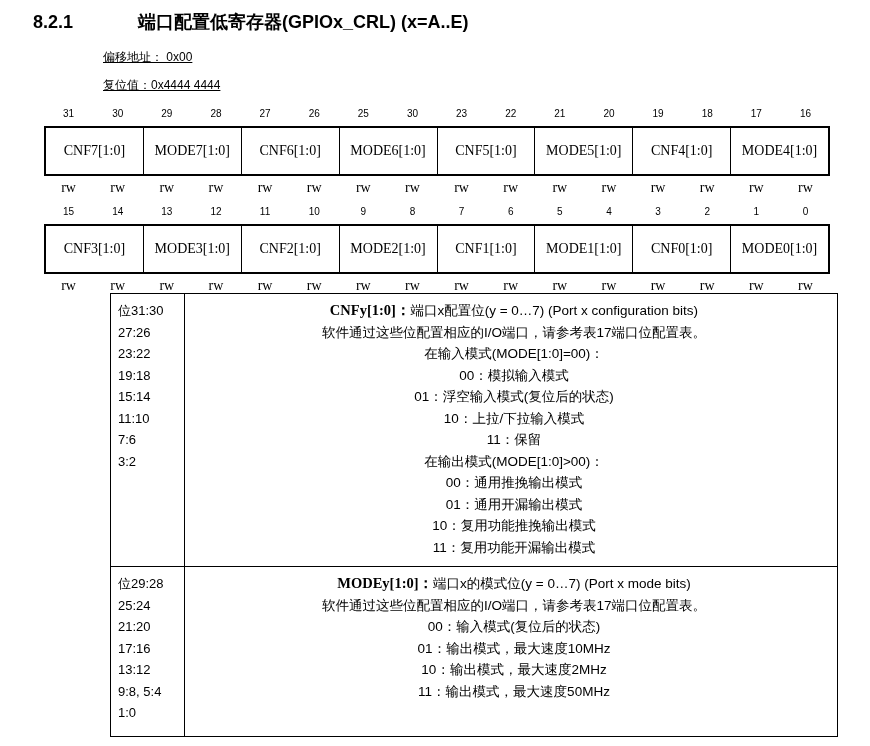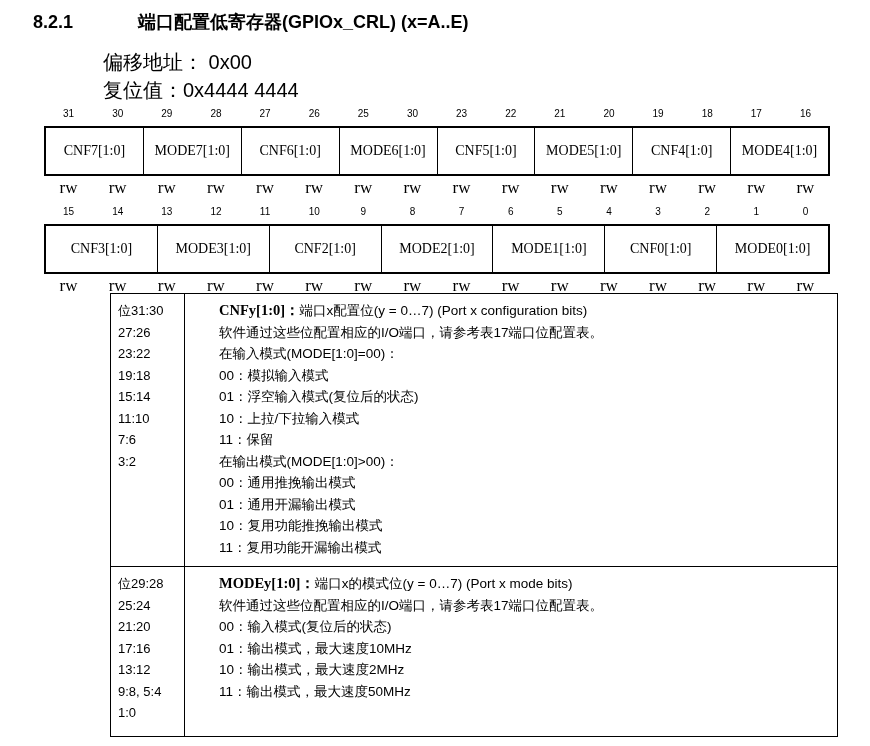--- a/index.html
+++ b/index.html
@@ -33,22 +33,23 @@
   }
   .heading .num {
     display: inline-block;
     width: 105px;
   }
 
   
   .meta {
     position: absolute;
     left: 103px;
-    font-size: 20px;
+    font-size: 12px;
     white-space: nowrap;
+    text-decoration: underline;
   }
   .meta.l1 { top: 49px; }
   .meta.l2 { top: 77px; }
 
   
   .bitblock {
     position: absolute;
     left: 44px;
     width: 786px;
   }
@@ -85,21 +86,21 @@
     font-family: "Liberation Serif", serif;
     font-size: 14px;
     letter-spacing: 0px;
   }
   .fields .cell:last-child { border-right: none; }
 
   .rwrow {
     display: flex;
     width: 100%;
     font-family: "Liberation Serif", serif;
-    font-size: 17px;
+    font-size: 14px;
     height: 16px;
     line-height: 16px;
     margin-top: 4px;
   }
   .rwrow span {
     flex: 1 1 0;
     text-align: center;
   }
 
   
@@ -107,38 +108,38 @@
     position: absolute;
     left: 110px;
     top: 293px;
     width: 728px;
     border: 1px solid #000;
     box-sizing: border-box;
   }
   .desc .row {
     display: flex;
     border-bottom: 1px solid #000;
-    gap: 20px;
   }
   .desc .row:last-child { border-bottom: none; }
   .desc .bits {
     width: 74px;
     flex: 0 0 74px;
     border-right: 1px solid #000;
     box-sizing: border-box;
     padding: 6px 0 8px 7px;
     font-size: 13px;
     line-height: 21.5px;
   }
   .desc .bits div { white-space: nowrap; }
   .desc .body {
     flex: 1 1 auto;
     padding: 6px 8px 8px 14px;
     font-size: 13.5px;
     line-height: 21.5px;
+    text-align: center;
   }
   .desc .body .line { white-space: nowrap; }
   .desc .body .title { font-weight: bold; }
   .desc .body .title .reg { font-family: "Liberation Serif", serif; font-size: 14.5px; }
   .desc .body .title .en { font-weight: normal; }
 
   .row3 .bits { padding-bottom: 12px; }
 </style>
 </head>
 <body>
@@ -218,20 +219,21 @@
       <span>3</span>
       <span>2</span>
       <span>1</span>
       <span>0</span>
     </div>
     <div class="fields">
       <div class="cell">CNF3[1:0]</div>
       <div class="cell">MODE3[1:0]</div>
       <div class="cell">CNF2[1:0]</div>
       <div class="cell">MODE2[1:0]</div>
+      <div class="cell">CNF1[1:0]</div>
       <div class="cell">MODE1[1:0]</div>
       <div class="cell">CNF0[1:0]</div>
       <div class="cell">MODE0[1:0]</div>
     </div>
     <div class="rwrow">
       <span>rw</span>
       <span>rw</span>
       <span>rw</span>
       <span>rw</span>
       <span>rw</span>

